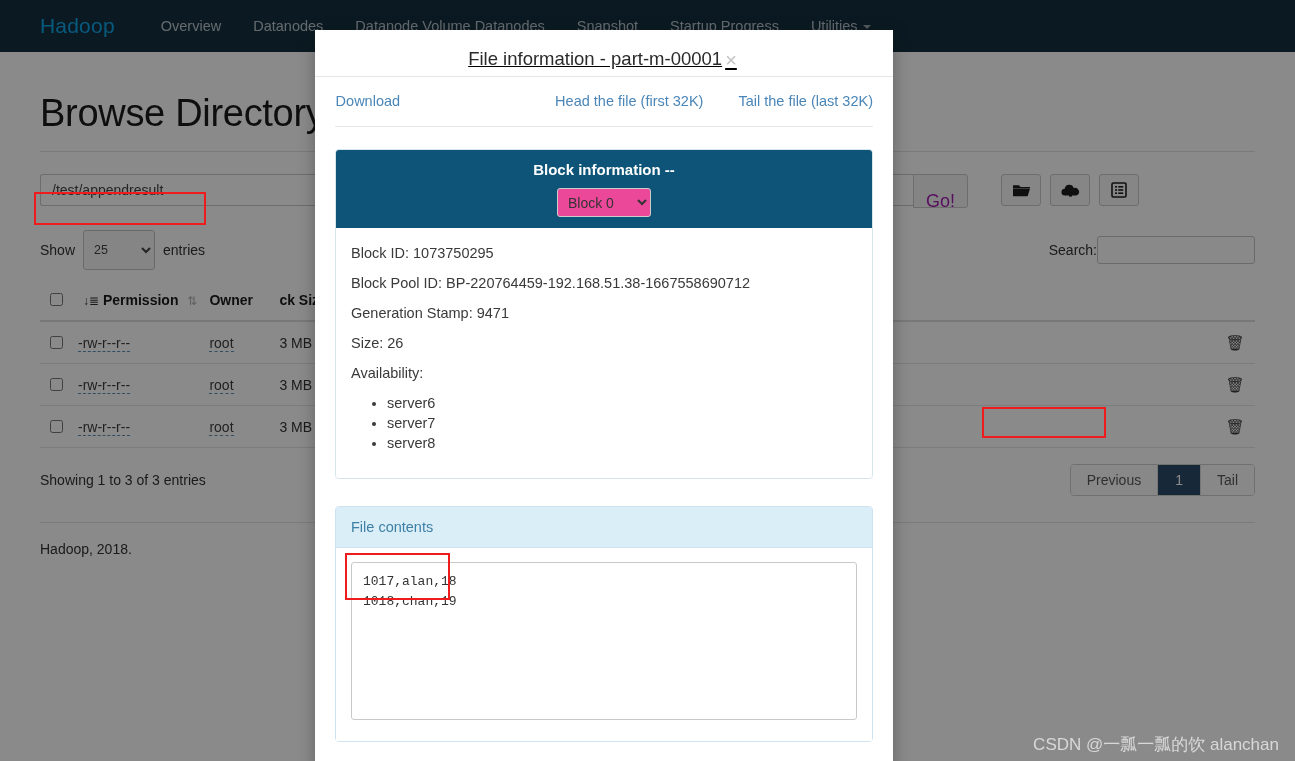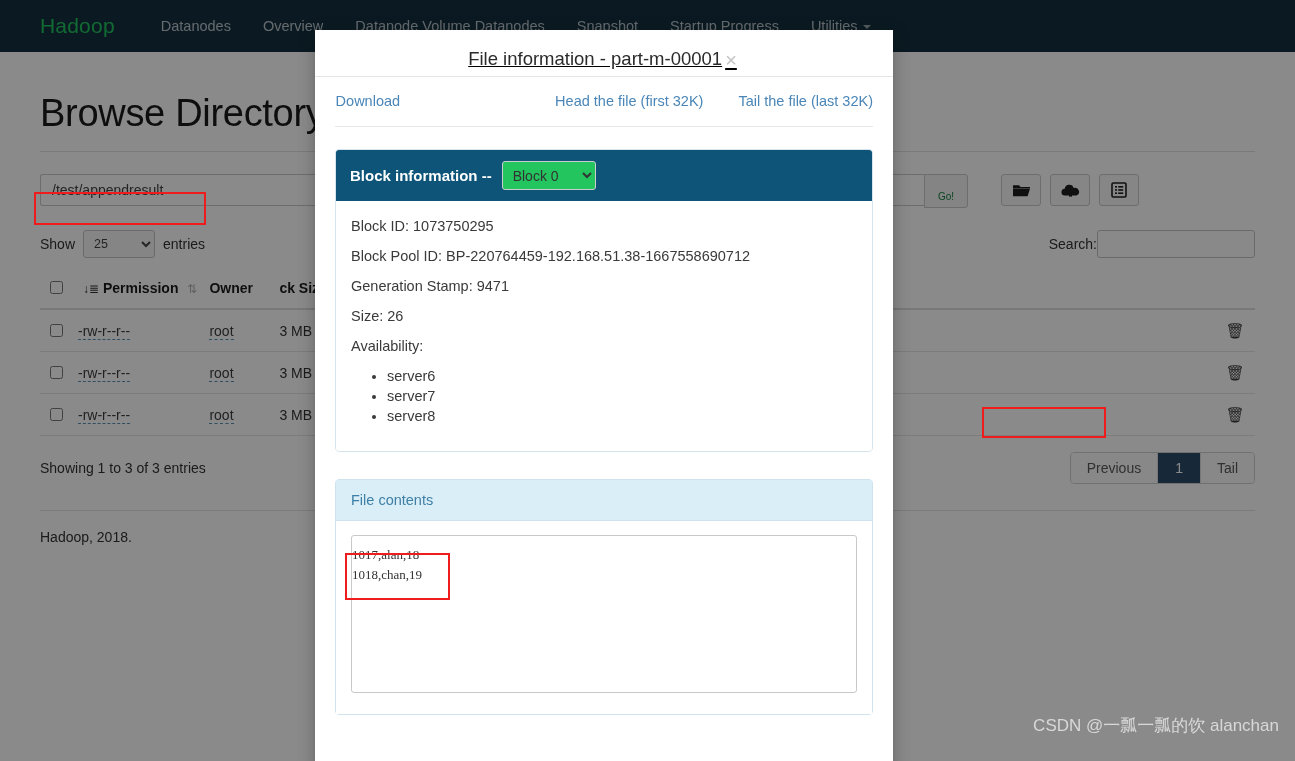--- a/index.html
+++ b/index.html
@@ -15,21 +15,21 @@
   
   #page { position:absolute; inset:0; background:#ffffff; }
 
   .navbar {
     height:52px; background:#15313f;
     display:flex; align-items:center;
     padding:0 0 0 40px;
     color:#c9d3d8;
   }
   .brand {
-    font-size:21px; color:#22c55e; margin-right:30px; letter-spacing:.2px;
+    font-size:21px; color:#0ea5e9; margin-right:30px; letter-spacing:.2px;
   }
   .nav-links { display:flex; align-items:center; gap:0; }
   .nav-link {
     font-size:14.5px; color:#b9c4ca; padding:0 16px; line-height:52px;
     white-space:nowrap;
   }
   .caret {
     display:inline-block; width:0; height:0; margin-left:5px;
     border-left:4px solid transparent; border-right:4px solid transparent;
     border-top:4px solid #9aa8b0; vertical-align:middle;
@@ -47,38 +47,38 @@
   .input-group { display:flex; flex:1; max-width:928px; }
   .path-input {
     flex:1; height:32px; border:1px solid #c9c9c9; border-right:none;
     border-radius:3px 0 0 3px; padding:0 11px;
     font-size:14px; color:#444; background:#fff; outline:none;
     font-family:"Liberation Sans", sans-serif;
   }
   .go-btn {
     height:32px; min-width:44px; padding:16px 12px;
     border:1px solid #c9c9c9; border-radius:0 3px 3px 0;
-    background:#f4f4f4; color:#15803d; font-size:10px; cursor:pointer;
+    background:#f4f4f4; color:#a21caf; font-size:18px; cursor:pointer;
     font-family:"Liberation Sans", sans-serif;
   }
   .tool-btns { display:flex; gap:9px; margin-left:16px; }
   .tool-btn {
     width:40px; height:32px; border:1px solid #c9c9c9; border-radius:3px;
     background:#f7f7f7; display:flex; align-items:center; justify-content:center;
     cursor:pointer;
   }
   .tool-btn svg { display:block; }
 
   .table-controls {
     display:flex; justify-content:space-between; align-items:center;
     margin-top:22px;
   }
   .show-entries { display:flex; align-items:center; gap:8px; font-size:14px; color:#333; }
   .entries-select {
-    height:28px; width:72px; border:1px solid #c4c4c4; border-radius:3px;
+    height:40px; width:72px; border:1px solid #c4c4c4; border-radius:3px;
     background:#f6f6f6; font-size:12.5px; color:#444; padding:0 6px;
     font-family:"Liberation Sans", sans-serif;
   }
   .search-box { display:flex; align-items:center; font-size:14px; color:#333; }
   .search-input {
     width:158px; height:28px; border:1px solid #c4c4c4; border-radius:3px;
     background:#fdfdfd; padding:0 8px; font-size:13px; outline:none;
     font-family:"Liberation Sans", sans-serif;
   }
 
@@ -150,70 +150,70 @@
   }
   .action-link { color:#4a86b8; font-size:14.5px; text-decoration:none; cursor:pointer; }
   .action-link.a1 { margin-right:0; }
   .action-link.a2 { margin-left:155px; }
   .action-link.a3 { margin-left:35px; }
 
   .panel { border:1px solid #d6e4ec; border-radius:4px; margin-top:22px; }
   .panel-block-head {
     background:#0d5478; color:#fff; padding:11px 14px;
     display:flex; align-items:center; gap:10px;
-    font-size:15px; font-weight:bold; border-radius:3px 3px 0 0;
+    font-size:15px; font-weight:bold; border-radius:3px 3px 0 0;flex-direction:column;
   }
   .block-select {
     height:29px; min-width:94px; border:1px solid #ccc; border-radius:3px;
-    background:#22c55e; font-size:14px; color:#333; padding:0 6px;
+    background:#ec4899; font-size:14px; color:#333; padding:0 6px;
     font-family:"Liberation Sans", sans-serif;
   }
   .panel-body { padding:17px 15px 16px 15px; background:#fff; border-radius:0 0 3px 3px; }
   .panel-body p { margin:0 0 14px 0; font-size:14.5px; color:#3a3a3a; }
   .panel-body ul { margin:4px 0 11px 0; padding-left:36px; }
   .panel-body li { font-size:14.5px; color:#3a3a3a; margin-bottom:4px; }
 
   .panel-file { border:1px solid #cfe3ef; border-radius:4px; margin-top:27px; }
   .panel-file-head {
     background:#daeef7; color:#3d7fa5; padding:12px 15px;
     font-size:14.5px; border-radius:3px 3px 0 0; border-bottom:1px solid #cfe3ef;
   }
   .panel-file-body { padding:14px 15px 17px 15px; background:#fff; }
   .file-textarea {
     width:100%; height:158px; border:1px solid #c9c9c9; border-radius:3px;
-    padding:9px 0; font-size:13px; color:#333; resize:none;
-    font-family:Liberation Serif, serif; line-height:1.55;
+    padding:9px 11px; font-size:13px; color:#333; resize:none;
+    font-family:Liberation Mono, monospace; line-height:1.55;
     background:#fff; outline:none; overflow:hidden;
   }
 
   
   .redbox {
     position:absolute; border:2.5px solid #ee1c1c; z-index:70; pointer-events:none;
   }
   #rb-path     { left:34px;  top:192px; width:172px; height:33px; }
   #rb-name     { left:982px; top:407px; width:124px; height:31px; }
   #rb-contents { left:345px; top:553px; width:105px; height:47px; z-index:80; }
 
   
   #watermark {
-    position:absolute; right:16px; bottom:24px; z-index:90;
+    position:absolute; right:16px; bottom:5px; z-index:90;
     font-size:17px; color:#d8d8d8; font-family:"Liberation Sans", sans-serif;
     white-space:nowrap;
   }
 </style>
 </head>
 <body>
 
 <div id="page">
 
   <div class="navbar">
     <div class="brand">Hadoop</div>
     <div class="nav-links">
+      <div class="nav-link">Overview</div>
       <div class="nav-link">Datanodes</div>
-      <div class="nav-link">Overview</div>
       <div class="nav-link">Datanode Volume Datanodes</div>
       <div class="nav-link">Snapshot</div>
       <div class="nav-link">Startup Progress</div>
       <div class="nav-link">
         <span>Utilities</span><span class="caret"></span>
       </div>
     </div>
   </div>
 
   <div class="container">

